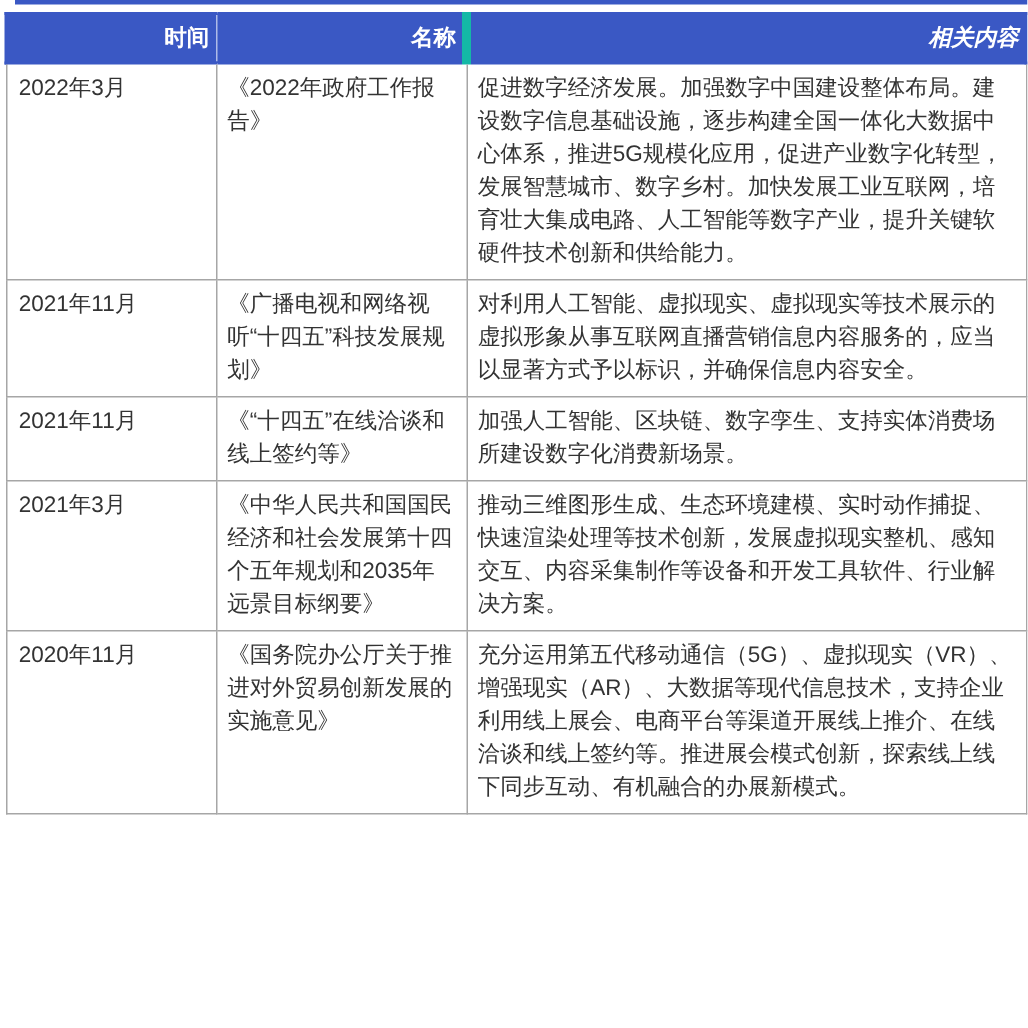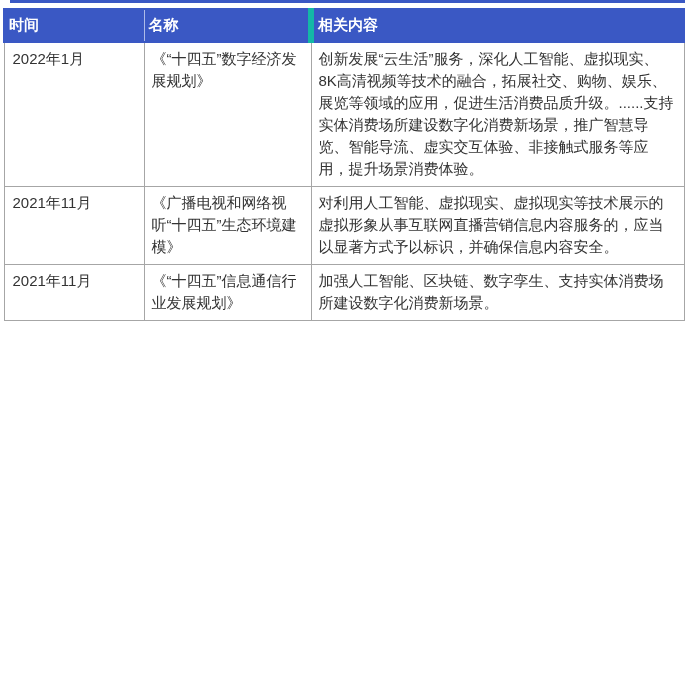--- a/index.html
+++ b/index.html
@@ -35,29 +35,29 @@
   }
   col.c-time { width: 140px; }
   col.c-name { width: 167px; }
   col.c-content { width: 373px; }
 
   th {
     background: #3a58c4;
     color: #ffffff;
     font-size: 15px;
     font-weight: bold;
-    text-align: left;
+    text-align: right;
     height: 31px;
     padding: 0 4px;
     border-top: 2px solid #3a58c4;
     border-bottom: 2px solid #3a58c4;
   }
   th.th-first { border-left: 2px solid #3a58c4; border-right: 1px solid #aebbe8; }
   th.th-mid   { border-right: 6px solid #14b8a6; }
-  th.th-last  { border-right: 2px solid #3a58c4; }
+  th.th-last  { border-right: 2px solid #3a58c4; font-style: italic; }
 
   td {
     border: 1px solid #a6a6a6;
     vertical-align: top;
     font-size: 15px;
     line-height: 22px;
     color: #333333;
     padding: 5px 7px 6px 7px;
     word-wrap: break-word;
   }
@@ -77,29 +77,39 @@
     </colgroup>
     <thead>
       <tr>
         <th class="th-first">时间</th>
         <th class="th-mid">名称</th>
         <th class="th-last">相关内容</th>
       </tr>
     </thead>
     <tbody>
       <tr>
-        <td class="time-cell">2022年1月</td>
-        <td>《“十四五”数字经济发展规划》</td>
-        <td>创新发展“云生活”服务，深化人工智能、虚拟现实、8K高清视频等技术的融合，拓展社交、购物、娱乐、展览等领域的应用，促进生活消费品质升级。......支持实体消费场所建设数字化消费新场景，推广智慧导览、智能导流、虚实交互体验、非接触式服务等应用，提升场景消费体验。</td>
+        <td class="time-cell">2022年3月</td>
+        <td>《2022年政府工作报告》</td>
+        <td>促进数字经济发展。加强数字中国建设整体布局。建设数字信息基础设施，逐步构建全国一体化大数据中心体系，推进5G规模化应用，促进产业数字化转型，发展智慧城市、数字乡村。加快发展工业互联网，培育壮大集成电路、人工智能等数字产业，提升关键软硬件技术创新和供给能力。</td>
       </tr>
       <tr>
         <td class="time-cell">2021年11月</td>
-        <td>《广播电视和网络视听“十四五”生态环境建模》</td>
+        <td>《广播电视和网络视听“十四五”科技发展规划》</td>
         <td>对利用人工智能、虚拟现实、虚拟现实等技术展示的虚拟形象从事互联网直播营销信息内容服务的，应当以显著方式予以标识，并确保信息内容安全。</td>
       </tr>
       <tr>
         <td class="time-cell">2021年11月</td>
-        <td>《“十四五”信息通信行业发展规划》</td>
+        <td>《“十四五”在线洽谈和线上签约等》</td>
         <td>加强人工智能、区块链、数字孪生、支持实体消费场所建设数字化消费新场景。</td>
+      </tr>
+      <tr>
+        <td class="time-cell">2021年3月</td>
+        <td>《中华人民共和国国民经济和社会发展第十四个五年规划和2035年远景目标纲要》</td>
+        <td>推动三维图形生成、生态环境建模、实时动作捕捉、快速渲染处理等技术创新，发展虚拟现实整机、感知交互、内容采集制作等设备和开发工具软件、行业解决方案。</td>
+      </tr>
+      <tr>
+        <td class="time-cell">2020年11月</td>
+        <td>《国务院办公厅关于推进对外贸易创新发展的实施意见》</td>
+        <td>充分运用第五代移动通信（5G）、虚拟现实（VR）、增强现实（AR）、大数据等现代信息技术，支持企业利用线上展会、电商平台等渠道开展线上推介、在线洽谈和线上签约等。推进展会模式创新，探索线上线下同步互动、有机融合的办展新模式。</td>
       </tr>
     </tbody>
   </table>
 </div>
 
 </body></html>

